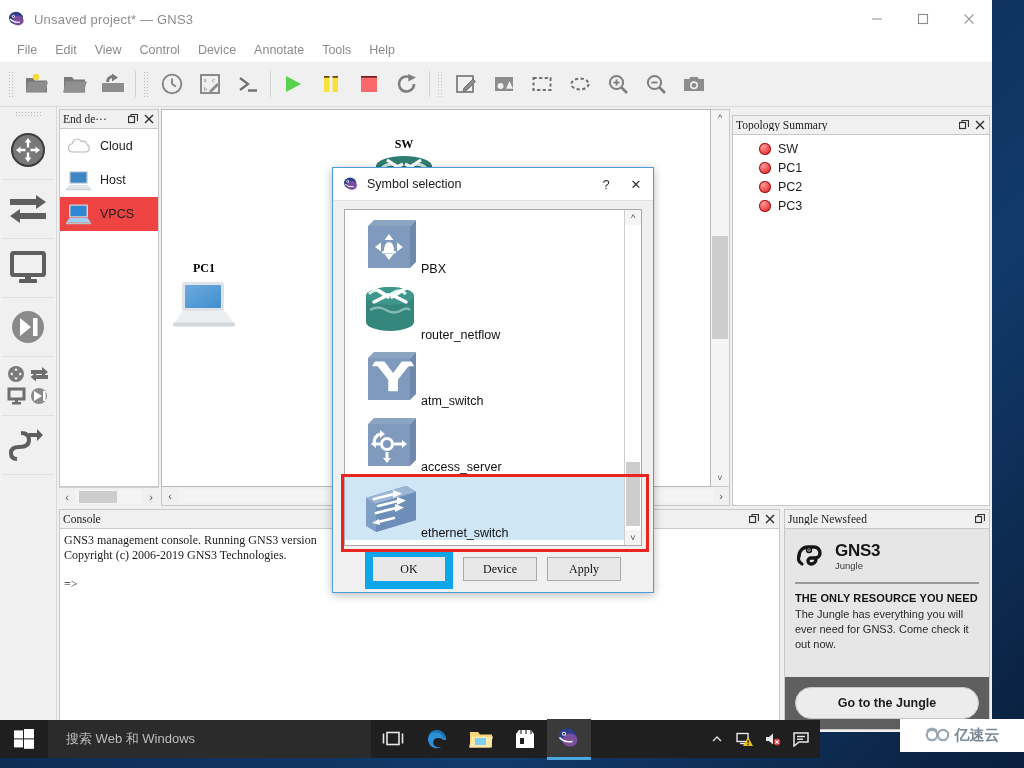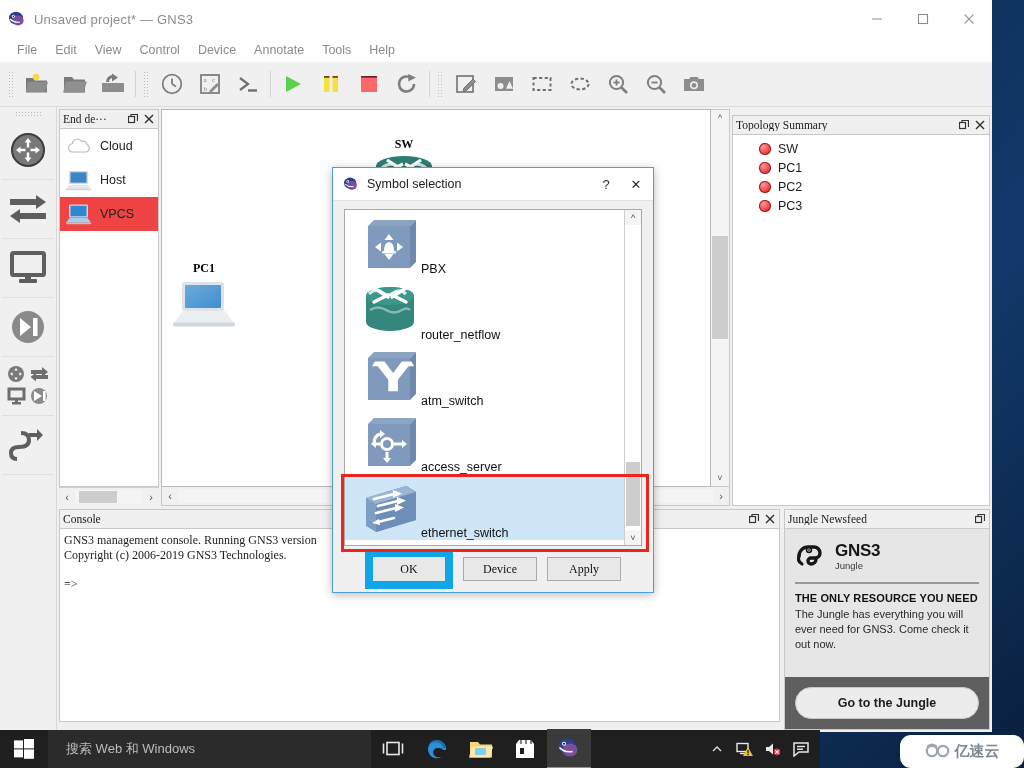--- a/index.html
+++ b/index.html
@@ -220,35 +220,35 @@
     font-family:"Liberation Serif",serif;font-size:12px;color:#111;
   }
   .dbtn.focus{border:8px solid #0ea5e9;width:72px;height:24px;}
   
   #redbox{
     position:absolute;left:341px;top:474px;width:302px;height:72px;
     border:3px solid #e8251f;z-index:60;pointer-events:none;
   }
   
   #taskbar{
-    position:absolute;left:0;bottom:0;width:820px;height:38px;
+    position:absolute;left:0;bottom:10px;width:820px;height:38px;
     background:#1f1f1f;display:flex;align-items:center;z-index:90;
   }
   #startbtn{width:48px;height:38px;display:flex;align-items:center;justify-content:center;}
   #searchbox{
     width:305px;height:38px;background:#2b2b2b;display:flex;align-items:center;
     padding-left:18px;color:#bdbdbd;font-size:13px;
   }
   .tb-ico{width:44px;height:38px;display:flex;align-items:center;justify-content:center;}
   .tb-ico.active{background:#3a3a3a;border-bottom:3px solid #4aa8e0;}
   #tray{margin-left:auto;display:flex;align-items:center;padding-right:6px;gap:2px;}
   #tray .ti{width:26px;height:38px;display:flex;align-items:center;justify-content:center;}
   #watermark{
-    position:absolute;right:0;bottom:0;width:124px;height:33px;background:#fff;
-    display:flex;align-items:center;justify-content:center;gap:4px;z-index:95;border-radius:11px;
+    position:absolute;right:0;bottom:16px;width:124px;height:33px;background:#fff;
+    display:flex;align-items:center;justify-content:center;gap:4px;z-index:95;
   }
   #watermark .wmtx{font-size:15px;color:#7a8794;font-weight:bold;}
 </style>
 </head>
 <body>
 
 <div id="desktop"></div>
 
 <div id="gns3-window">
 

